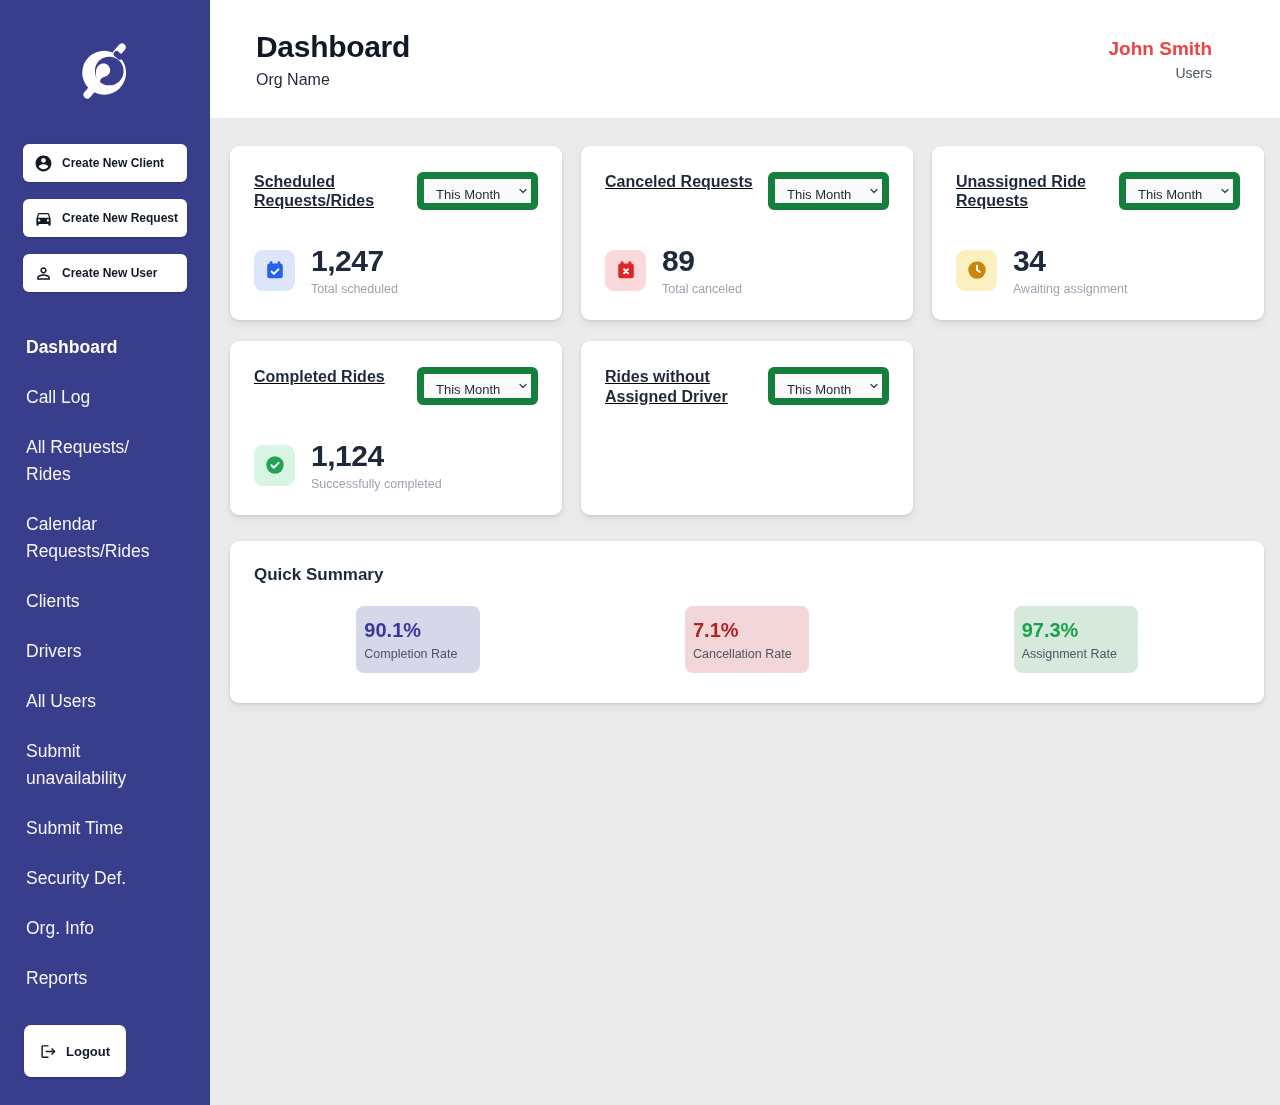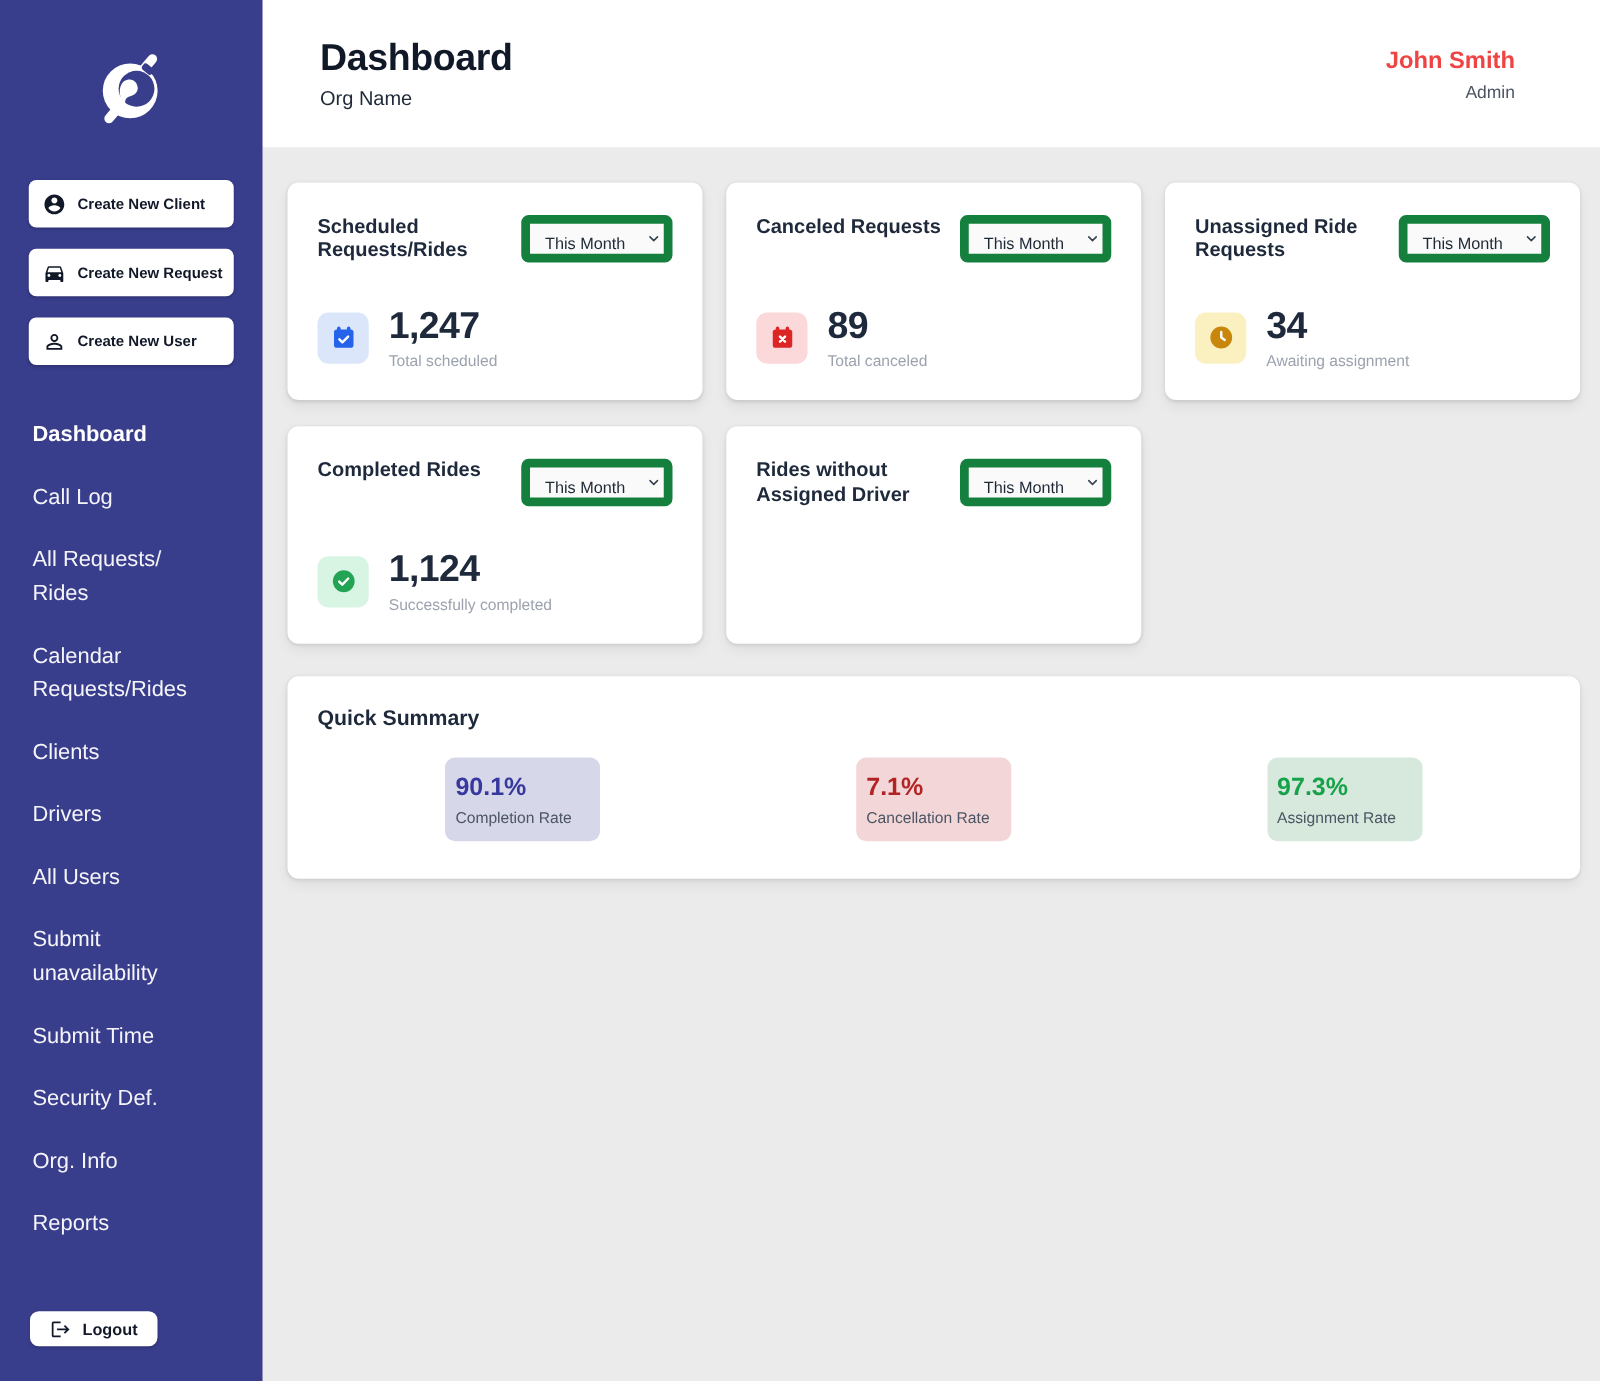--- a/index.html
+++ b/index.html
@@ -35,21 +35,21 @@
   .nav li {
     width: 145px;
     font-size: 17.5px; line-height: 27px;
     margin-bottom: 23px;
     color: rgba(255,255,255,.95);
     cursor: pointer;
   }
   .nav li.active { font-weight: 700; color: #ffffff; }
   .logout-btn {
     position: absolute; left: 24px; bottom: 28px;
-    height: 28px; padding: 0 16px;
+    height: 52px; padding: 0 16px;
     background: #fff; border: none; border-radius: 7px;
     display: flex; align-items: center; gap: 9px;
     font-family: "Liberation Sans", sans-serif;
     font-size: 13px; font-weight: 600; color: #111827;
     cursor: pointer;
     box-shadow: 0 1px 2px rgba(0,0,0,.18);
     justify-content: center;
   }
 
   
@@ -73,21 +73,21 @@
     display: grid;
     grid-template-columns: repeat(3, 1fr);
     gap: 21px 19px;
   }
   .stat-card {
     background: #fff; border-radius: 9px;
     box-shadow: 0 1px 3px rgba(0,0,0,.10), 0 5px 10px rgba(0,0,0,.06);
     padding: 26px 24px 24px 24px;
     min-height: 149px;
   }
-  .card-head { display: flex; justify-content: space-between; align-items: flex-start; }
+  .card-head { display: flex; justify-content: space-between; align-items: flex-start; text-decoration: underline; }
   .card-title {
     font-size: 16px; font-weight: 700; color: #1e293b;
     line-height: 1.2; max-width: 180px;
   }
   .select-wrap { position: relative; }
   .filter-select {
     appearance: none; -webkit-appearance: none;
     font-family: "Liberation Sans", sans-serif;
     font-size: 13px; color: #1f2937;
     background: #fafafa;
@@ -209,21 +209,21 @@
 </aside>
 
 <div class="content-col">
   <header class="topbar">
     <div>
       <div class="page-title">Dashboard</div>
       <div class="page-subtitle">Org Name</div>
     </div>
     <div class="user-block">
       <div class="user-name">John Smith</div>
-      <div class="user-role">Admin</div>
+      <div class="user-role">Users</div>
     </div>
   </header>
 
   <main class="main">
     <div class="cards-grid">
 
       <section class="stat-card">
         <div class="card-head">
           <h3 class="card-title">Scheduled Requests/Rides</h3>
           <span class="select-wrap">

